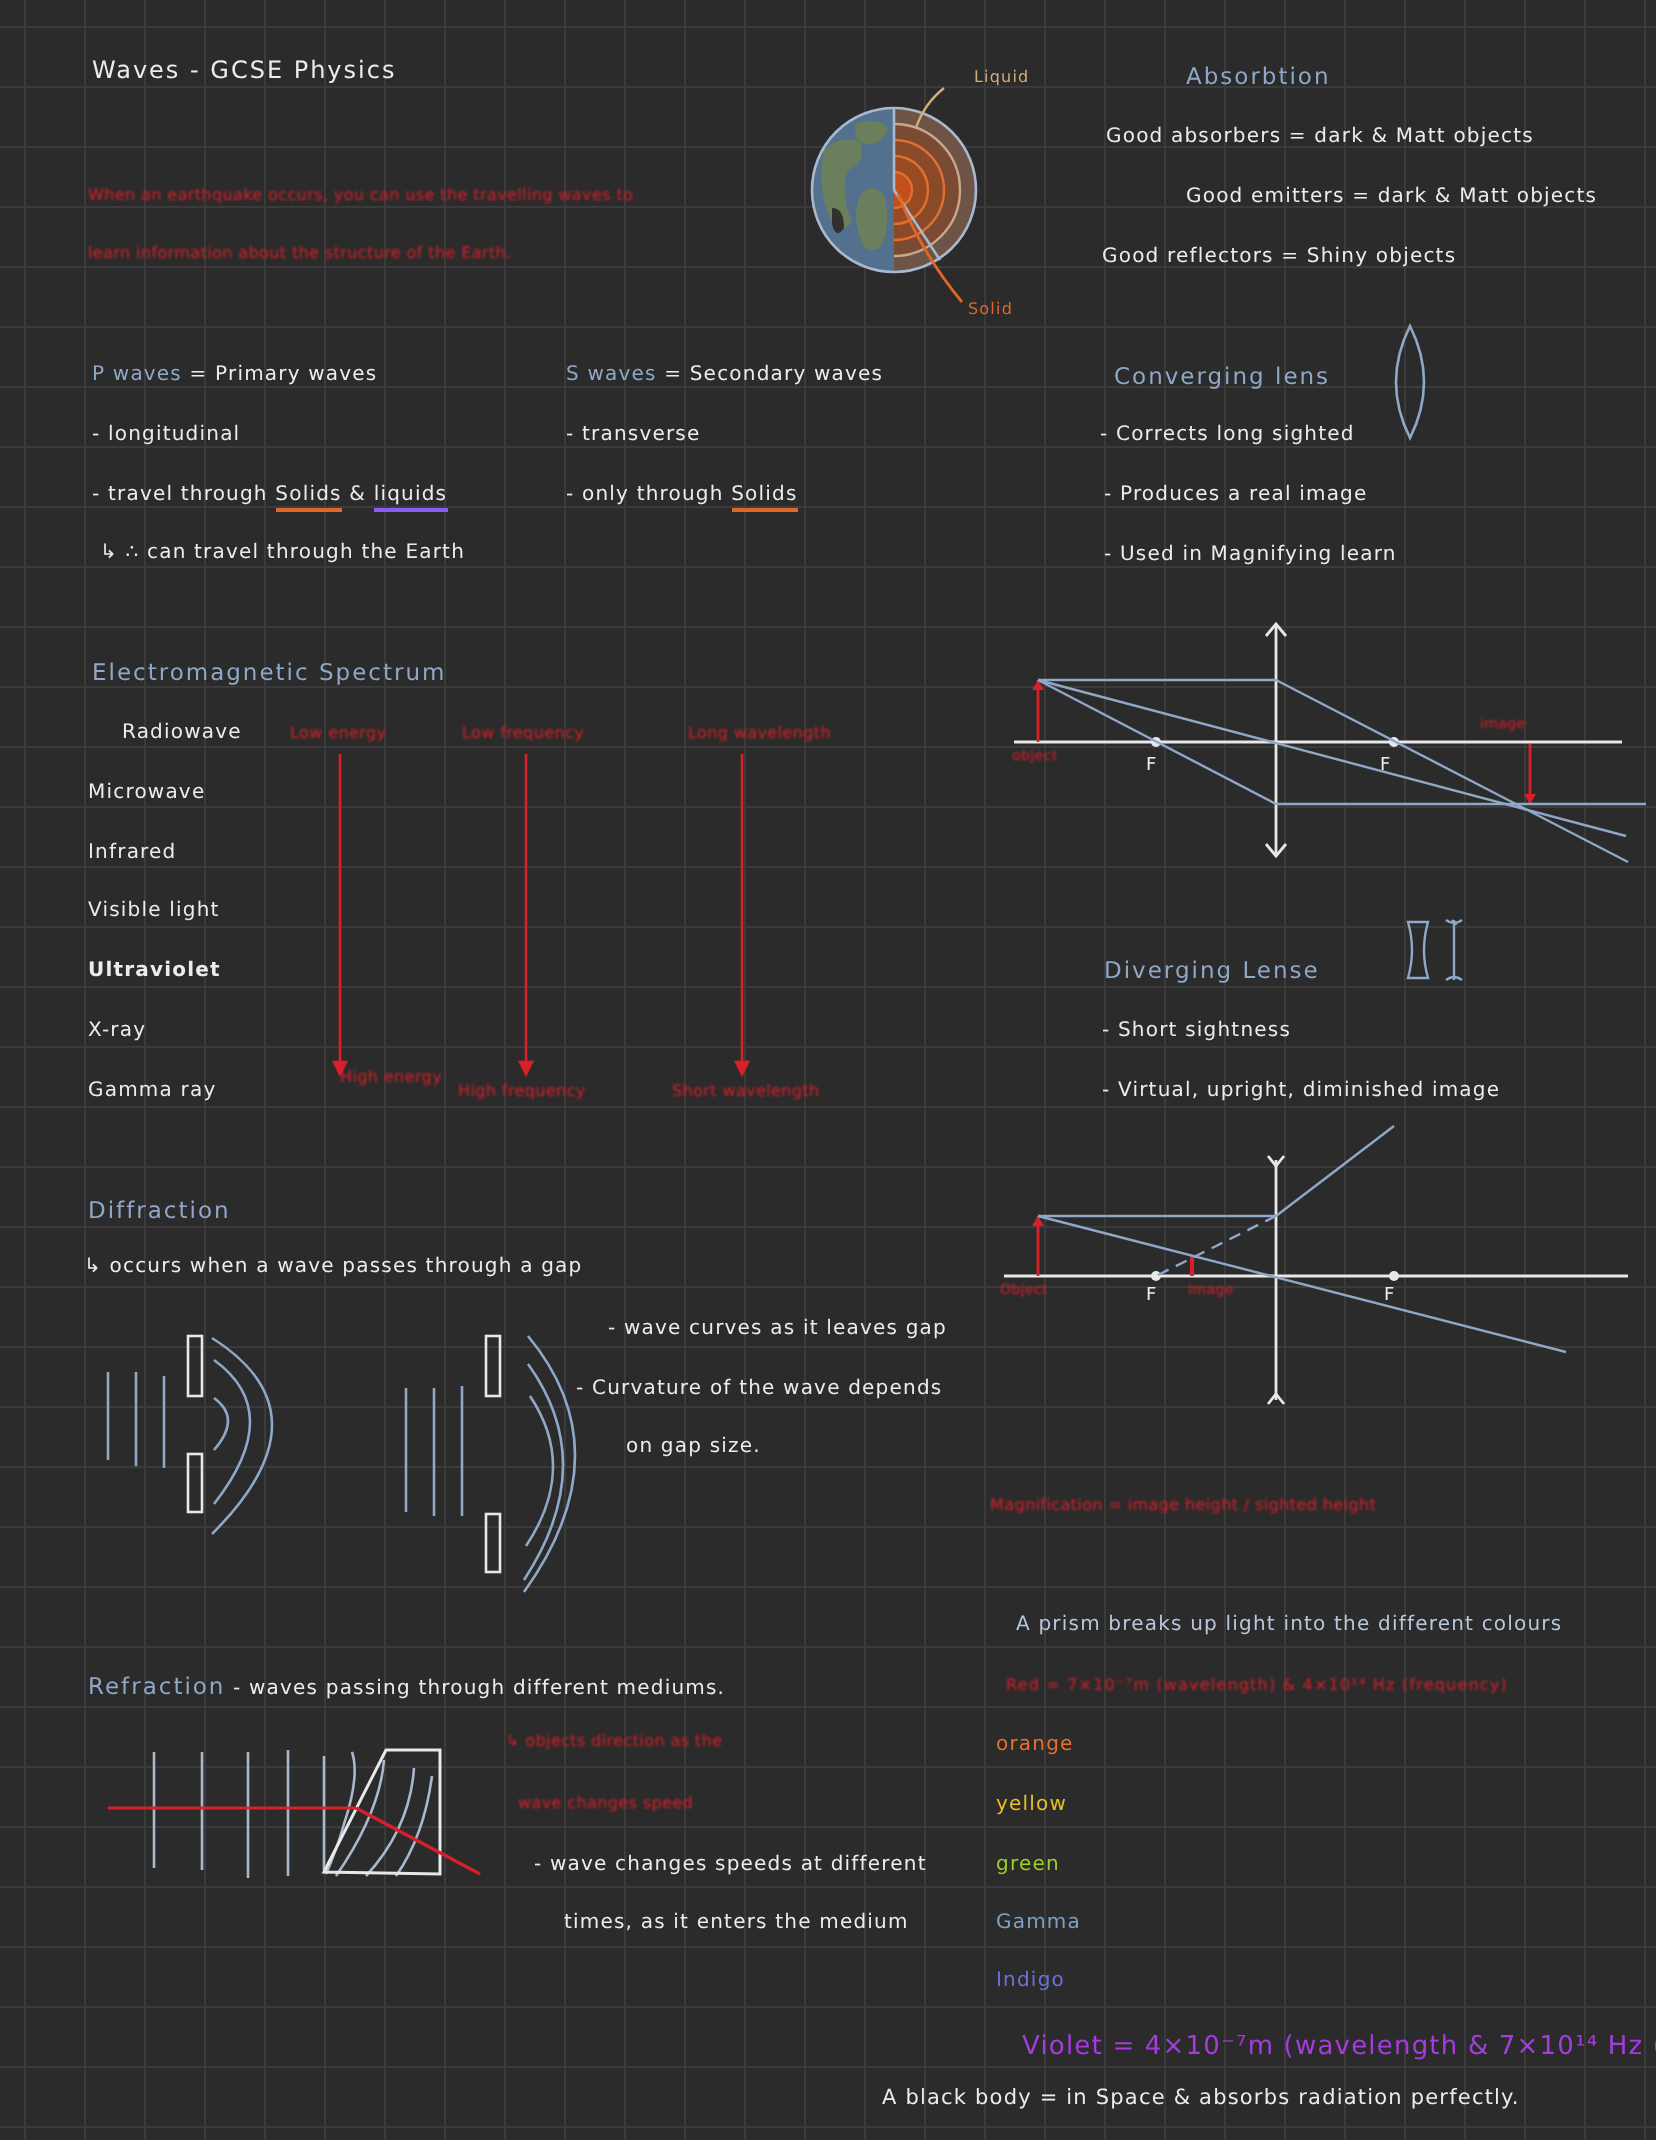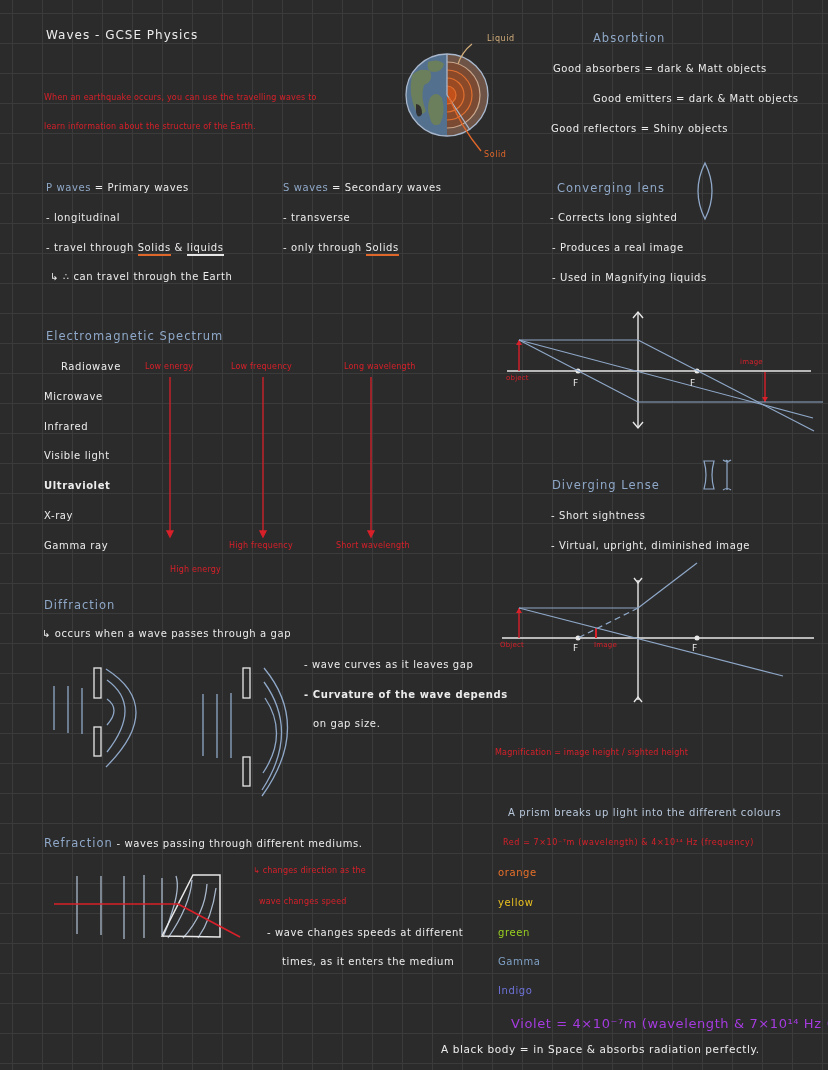--- a/index.html
+++ b/index.html
@@ -12,21 +12,21 @@
     background-size: 30px 30px;
     background-position: 12px 13px;
     font-family: "DejaVu Sans", sans-serif;
     color: #ececec;
   }
   .t { position: absolute; white-space: nowrap; font-size: 10px; letter-spacing: 0.6px; }
   .h { color: #8fa8c8; font-size: 11.5px; letter-spacing: 1px; }
   .red { color: #d8202a; font-size: 8px; letter-spacing: 0.2px; }
   .title { font-size: 12px; letter-spacing: 1px; }
   .u-orange { border-bottom: 2px solid #e0672a; padding-bottom: 1px; }
-  .u-tan { border-bottom: 2px solid #e5e5e5; padding-bottom: 1px; }
+  .u-tan { border-bottom: 2px solid #8b5cf6; padding-bottom: 1px; }
   svg.abs { position: absolute; left: 0; top: 0; }
   .blurred { filter: blur(0.6px); }
 </style>
 </head>
 <body>
 
 <div class="t title" style="left:46px;top:28px;">Waves - GCSE Physics</div>
 <div class="t red blurred" style="left:44px;top:93px;">When an earthquake occurs, you can use the travelling waves to</div>
 <div class="t red blurred" style="left:44px;top:122px;">learn information about the structure of the Earth.</div>
 
@@ -83,21 +83,21 @@
 <div class="t" style="left:283px;top:242px;">
   <span>- only through </span><span class="u-orange">Solids</span>
 </div>
 
 <div class="t h" style="left:557px;top:181px;">Converging lens</div>
 <svg class="abs" width="828" height="1070" style="pointer-events:none">
   <path d="M705 163 q14 28 0 56 q-14 -28 0 -56z" fill="none" stroke="#8fa8c8" stroke-width="1.3"></path>
 </svg>
 <div class="t" style="left:550px;top:212px;">- Corrects long sighted</div>
 <div class="t" style="left:552px;top:242px;">- Produces a real image</div>
-<div class="t" style="left:552px;top:272px;">- Used in Magnifying liquids</div>
+<div class="t" style="left:552px;top:272px;">- Used in Magnifying learn</div>
 
 <svg class="abs" width="828" height="1070" style="pointer-events:none">
   <line x1="507" y1="371" x2="811" y2="371" stroke="#e8e8e8" stroke-width="1.4"></line>
   <line x1="638" y1="312" x2="638" y2="428" stroke="#e8e8e8" stroke-width="1.4"></line>
   <path d="M633 318 l5 -6 l5 6" stroke="#e8e8e8" fill="none" stroke-width="1.4"></path>
   <path d="M633 422 l5 6 l5 -6" stroke="#e8e8e8" fill="none" stroke-width="1.4"></path>
   <circle cx="578" cy="371" r="2.5" fill="#e8e8e8"></circle>
   <circle cx="697" cy="371" r="2.5" fill="#e8e8e8"></circle>
   <line x1="519" y1="340" x2="519" y2="371" stroke="#d8202a" stroke-width="1.4"></line>
   <path d="M516 345 l3 -5 l3 5z" fill="#d8202a"></path>
@@ -121,21 +121,21 @@
 <div class="t" style="left:44px;top:391px;">Microwave</div>
 <div class="t" style="left:44px;top:421px;">Infrared</div>
 <div class="t" style="left:44px;top:450px;">Visible light</div>
 <div class="t" style="left:44px;top:480px;font-weight:bold;">Ultraviolet</div>
 <div class="t" style="left:44px;top:510px;">X-ray</div>
 <div class="t" style="left:44px;top:540px;">Gamma ray</div>
 
 <div class="t red blurred" style="left:145px;top:362px;">Low energy</div>
 <div class="t red blurred" style="left:231px;top:362px;">Low frequency</div>
 <div class="t red blurred" style="left:326px;top:362px;margin-left:18px;">Long wavelength</div>
-<div class="t red blurred" style="left:137px;top:565px;padding-left:33px;">High energy</div>
+<div class="t red blurred" style="left:137px;top:534px;padding-left:33px;">High energy</div>
 <div class="t red blurred" style="left:229px;top:541px;">High frequency</div>
 <div class="t red blurred" style="left:336px;top:541px;">Short wavelength</div>
 
 <svg class="abs" width="828" height="1070" style="pointer-events:none">
   <g stroke="#d8202a" stroke-width="1.3" fill="#d8202a">
     <line x1="170" y1="377" x2="170" y2="536"></line>
       <path d="M167 531 l3 6 l3 -6z"></path>
     <line x1="263" y1="377" x2="263" y2="536"></line>
       <path d="M260 531 l3 6 l3 -6z"></path>
     <line x1="371" y1="377" x2="371" y2="536"></line>
@@ -169,21 +169,21 @@
   </g>
 </svg>
 <div class="t red blurred" style="left:500px;top:641px;font-size:7px;">Object</div>
 <div class="t red blurred" style="left:594px;top:641px;font-size:7px;">Image</div>
 <div class="t" style="left:573px;top:643px;font-size:9px;">F</div>
 <div class="t" style="left:692px;top:643px;font-size:9px;">F</div>
 
 <div class="t h" style="left:44px;top:598px;">Diffraction</div>
 <div class="t" style="left:42px;top:628px;">↳ occurs when a wave passes through a gap</div>
 <div class="t" style="left:304px;top:659px;">- wave curves as it leaves gap</div>
-<div class="t" style="left:304px;top:689px;font-weight:bold;">- Curvature of the wave depends</div>
+<div class="t" style="left:288px;top:689px;">- Curvature of the wave depends</div>
 <div class="t" style="left:313px;top:718px;">on gap size.</div>
 
 <svg class="abs" width="828" height="1070" style="pointer-events:none">
 
   <g stroke="#8fa8c8" stroke-width="1.3" fill="none">
     <line x1="54" y1="686" x2="54" y2="730"></line>
     <line x1="68" y1="686" x2="68" y2="733"></line>
     <line x1="82" y1="688" x2="82" y2="734"></line>
     <path d="M107 699 q14 10 0 26"></path>
     <path d="M107 680 q36 26 0 72"></path>
@@ -211,21 +211,21 @@
 <div class="t" style="left:498px;top:867px;color:#e8702a;">orange</div>
 <div class="t" style="left:498px;top:897px;color:#e8c020;">yellow</div>
 <div class="t" style="left:498px;top:927px;color:#9ad020;">green</div>
 <div class="t" style="left:498px;top:956px;color:#7fa0c4;">Gamma</div>
 <div class="t" style="left:498px;top:985px;color:#6d72d8;">Indigo</div>
 <div class="t" style="left:498px;top:1016px;color:#a63be0;font-size:13px;margin-left:13px;">Violet = 4×10⁻⁷m (wavelength &amp; 7×10¹⁴ Hz (frequency)</div>
 
 <div class="t" style="left:44px;top:836px;">
   <span class="h">Refraction</span><span> - waves passing through different mediums.</span>
 </div>
-<div class="t red blurred" style="left:253px;top:866px;">↳ changes direction as the</div>
+<div class="t red blurred" style="left:253px;top:866px;">↳ objects direction as the</div>
 <div class="t red blurred" style="left:259px;top:897px;">wave changes speed</div>
 <div class="t" style="left:267px;top:927px;">- wave changes speeds at different</div>
 <div class="t" style="left:282px;top:956px;">times, as it enters the medium</div>
 
 <svg class="abs" width="828" height="1070" style="pointer-events:none">
   <g stroke="#a9b8cc" stroke-width="1.3" fill="none">
     <line x1="77" y1="876" x2="77" y2="934"></line>
     <line x1="101" y1="876" x2="101" y2="935"></line>
     <line x1="124" y1="876" x2="124" y2="939"></line>
     <line x1="144" y1="875" x2="144" y2="938"></line>

